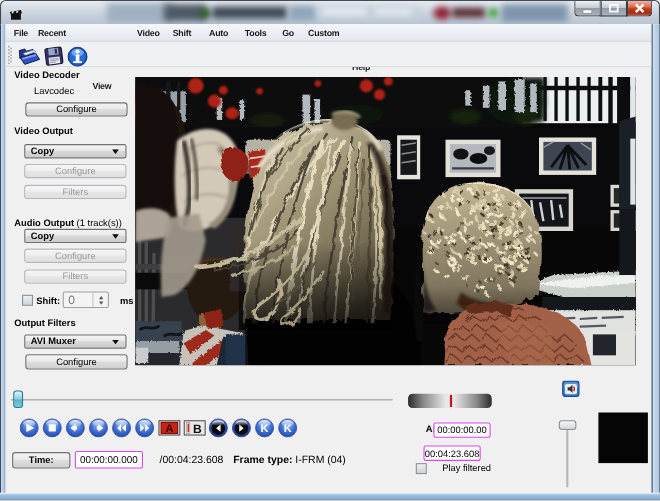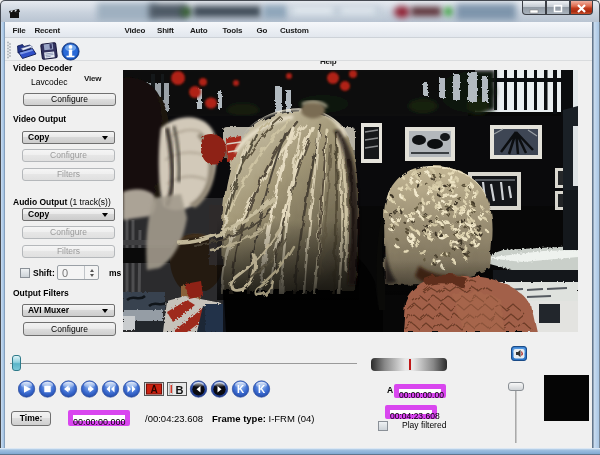--- a/index.html
+++ b/index.html
@@ -23,21 +23,21 @@
 .mi{position:absolute;top:26px;font-size:8px;color:#1a1a1a;font-weight:bold;letter-spacing:-0.2px;}
 #toolbar{left:5px;top:38px;width:587px;height:23px;background:#eef0f2;border-bottom:1px solid #dadcde;box-sizing:border-box;}
 
 .blabel{font-size:8.5px;font-weight:bold;color:#000;}
 .nlabel{font-size:8.5px;color:#000;padding-left:10px;}
 .btn{box-sizing:border-box;border:1px solid #707070;border-radius:3px;background:linear-gradient(#f2f2f2,#ebebeb 45%,#dddddd 50%,#cfcfcf);font-size:8.5px;color:#000;text-align:center;}
 .btn.dis{border-color:#b5b8bb;background:linear-gradient(#f5f5f5,#efefef 45%,#e6e6e6 50%,#e0e0e0);color:#9a9a9a;}
 .combo{box-sizing:border-box;border:1px solid #707070;border-radius:2px;background:linear-gradient(#f4f4f4,#e9e9e9 45%,#d8d8d8 50%,#cccccc);font-size:8.5px;font-weight:bold;color:#000;}
 .combo .ar{position:absolute;right:6px;top:4px;width:0;height:0;border-left:3.5px solid transparent;border-right:3.5px solid transparent;border-top:4px solid #000;}
 .combo .tx{position:absolute;left:5px;top:0px;}
-.tbox{box-sizing:border-box;border:5px solid #d946ef;border-radius:2px;background:#fff;font-size:9px;color:#000;text-align:center;}
+.tbox{box-sizing:border-box;border:1px solid #d946ef;border-radius:2px;background:#fff;font-size:9px;color:#000;text-align:center;}
 .cb{box-sizing:border-box;width:10px;height:10px;border:1px solid #8a9097;background:linear-gradient(#eef1f3,#cdd3d8);}
 </style>
 </head>
 <body>
 <div class="abs" id="frame"></div>
 
 <div class="abs" id="titlebar">
   <div class="blob" style="left:96px;top:2px;width:60px;height:18px;background:#9fb0c0;"></div>
   <div class="blob" style="left:148px;top:3px;width:38px;height:15px;background:#4e5a66;"></div>
   <div class="blob" style="left:180px;top:6px;width:11px;height:10px;background:#2e5a28;border-radius:50%;"></div>
@@ -762,16 +762,16 @@
 <div class="abs nlabel" style="left:377px;top:406px;font-weight:bold;">B:</div>
 <div class="abs tbox" style="left:385px;top:405px;width:52px;height:14px;line-height:13px;font-size:8.5px;">00:04:23.608</div>
 <div class="abs cb" style="left:378px;top:421px;"></div>
 <div class="abs nlabel" style="left:392px;top:420px;">Play filtered</div>
 
 <div class="abs" style="left:515px;top:384px;width:2px;height:59px;background:linear-gradient(90deg,#9a9a9a,#d8d8d8);"></div>
 <div class="abs" style="left:508px;top:382px;width:16px;height:9px;box-sizing:border-box;border:1px solid #8a8f94;border-radius:3px;background:linear-gradient(#f8f8f8,#d0d3d6);"></div>
 
 <div class="abs" style="left:544px;top:375px;width:45px;height:46px;background:#050505;"></div>
 
-<div class="abs btn" style="left:11px;top:411px;width:40px;height:15px;line-height:13px;font-weight:bold;">Time:</div>
+<div class="abs btn" style="left:11px;top:411px;width:53px;height:15px;line-height:13px;font-weight:bold;">Time:</div>
 <div class="abs tbox" style="left:68px;top:410px;width:62px;height:16px;line-height:15px;">00:00:00.000</div>
 <div class="abs nlabel" style="left:135px;top:413px;font-size:9.5px;">/00:04:23.608</div>
 <div class="abs nlabel" style="left:202px;top:413px;font-size:9.5px;"><b>Frame type:</b> I-FRM (04)</div>
 
 </body></html>

